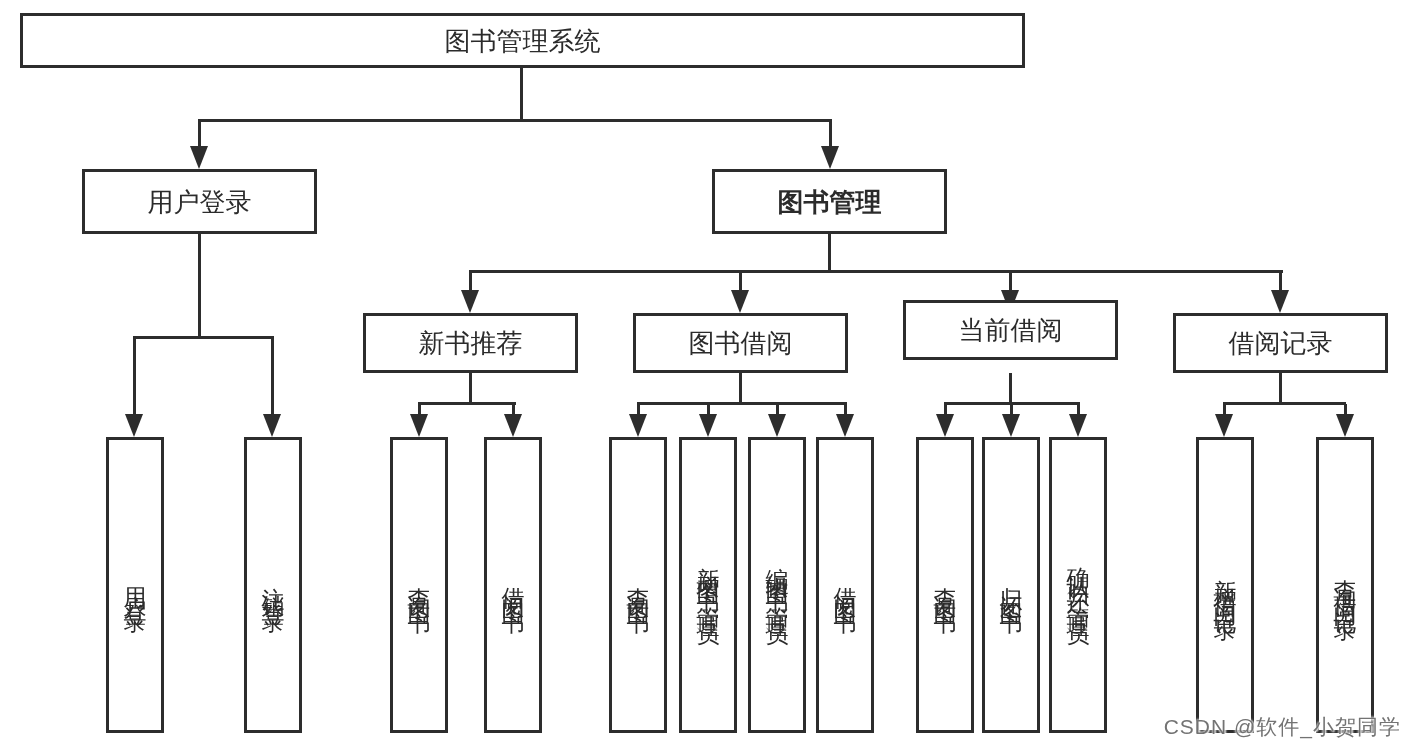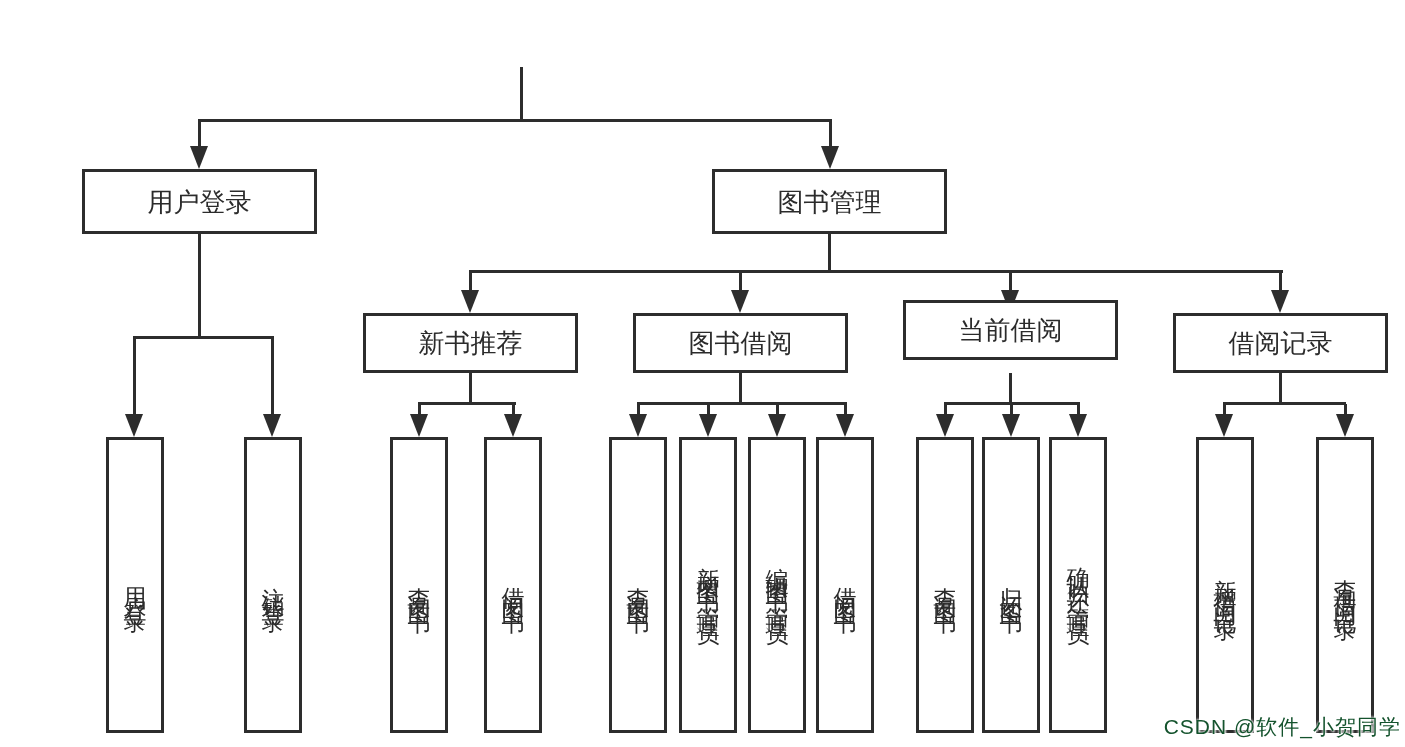--- a/index.html
+++ b/index.html
@@ -47,41 +47,42 @@
     border-left:9px solid transparent;
     border-right:9px solid transparent;
     border-top:23px solid #2d2d2d;
   }
   .watermark{
     position:absolute;
     right:4px;
     bottom:6px;
     font-size:21px;
     letter-spacing:1px;
-    color:#14532d;
+    color:#737373;
     text-shadow:0 0 3px #ffffff,0 0 3px #ffffff,1px 1px 2px #ffffff;
     z-index:20;
     white-space:nowrap;
   }
 </style>
 </head>
 <body>
 
 <div class="canvas">
 
+  <div class="box" style="left:20px;top:13px;width:1005px;height:55px;">图书管理系统</div>
 
   <i class="vl" style="left:520px;top:67px;height:54px;"></i>
   <i class="hl" style="left:198px;top:119px;width:634px;"></i>
   <i class="vl" style="left:198px;top:121px;height:26px;"></i>
   <i class="ah" style="left:190px;top:146px;"></i>
   <i class="vl" style="left:829px;top:121px;height:26px;"></i>
   <i class="ah" style="left:821px;top:146px;"></i>
 
   <div class="box" style="left:82px;top:169px;width:235px;height:65px;">用户登录</div>
-  <div class="box" style="left:712px;top:169px;width:235px;height:65px;">图书管理</div>
+  <div class="box" style="left:712px;top:169px;width:235px;height:65px;font-weight:bold;">图书管理</div>
 
   <i class="vl" style="left:198px;top:234px;height:104px;"></i>
   <i class="hl" style="left:133px;top:336px;width:141px;"></i>
   <i class="vl" style="left:133px;top:338px;height:76px;"></i>
   <i class="ah" style="left:125px;top:414px;"></i>
   <i class="vl" style="left:271px;top:338px;height:76px;"></i>
   <i class="ah" style="left:263px;top:414px;"></i>
 
   <i class="vl" style="left:828px;top:234px;height:38px;"></i>
   <i class="hl" style="left:469px;top:270px;width:814px;"></i>

